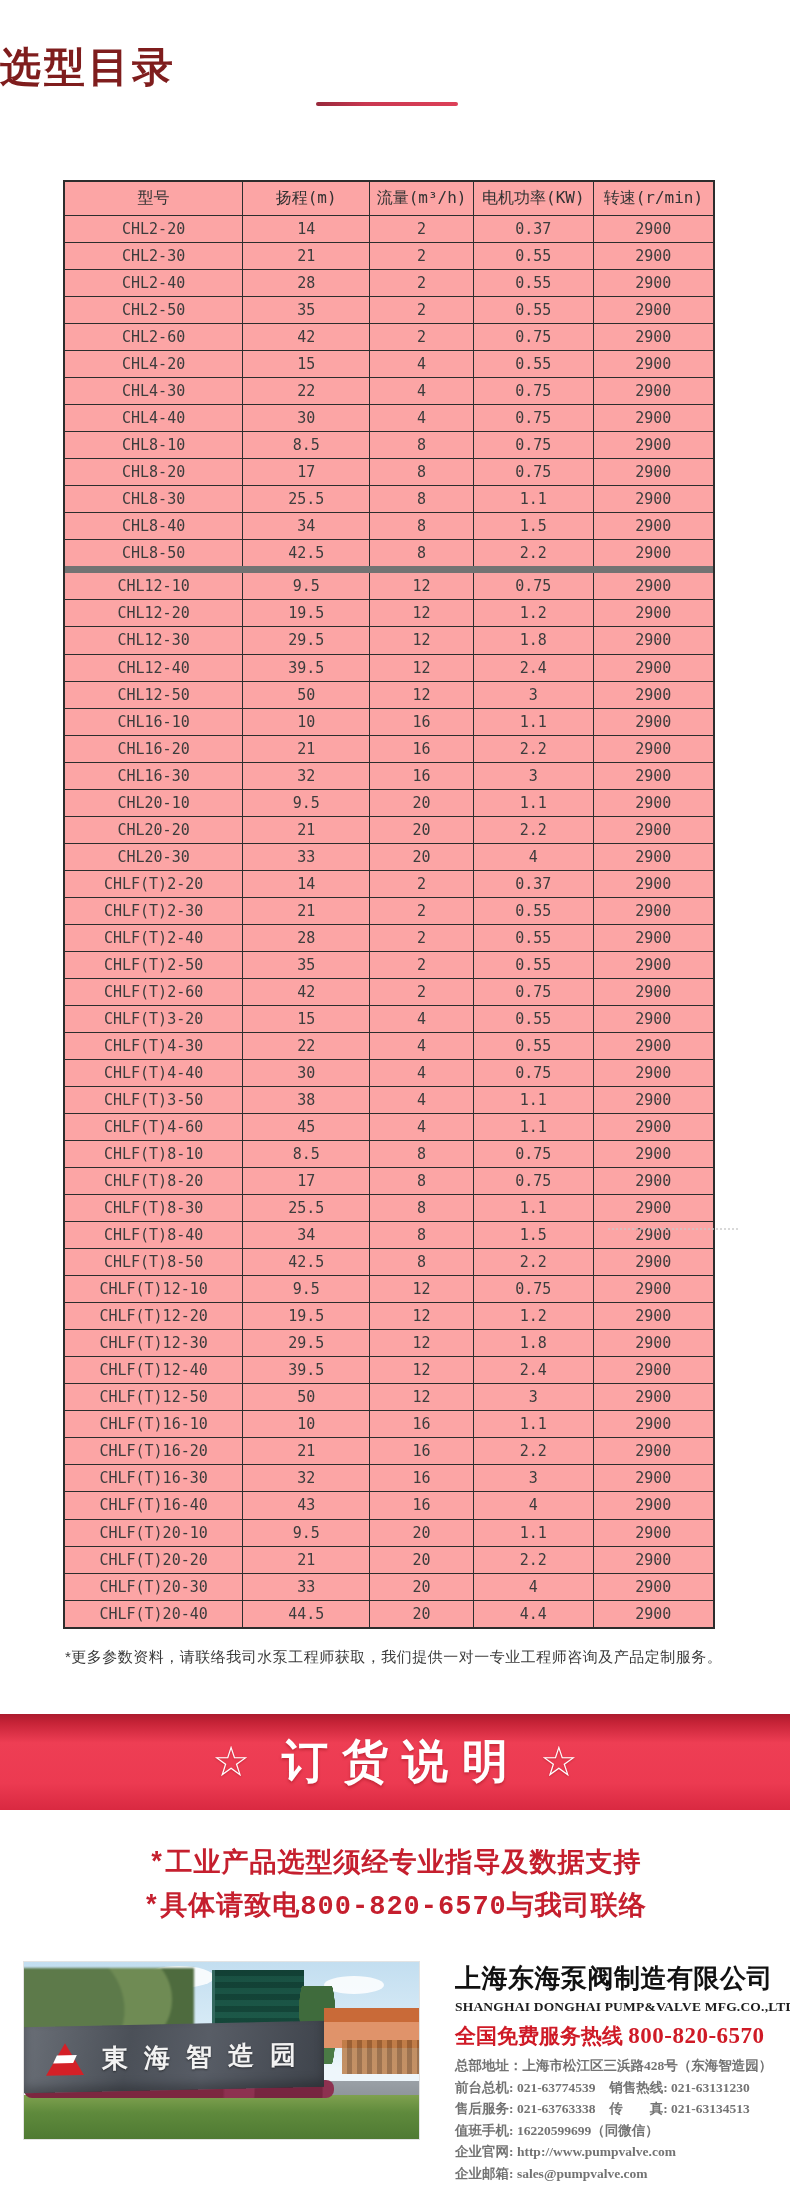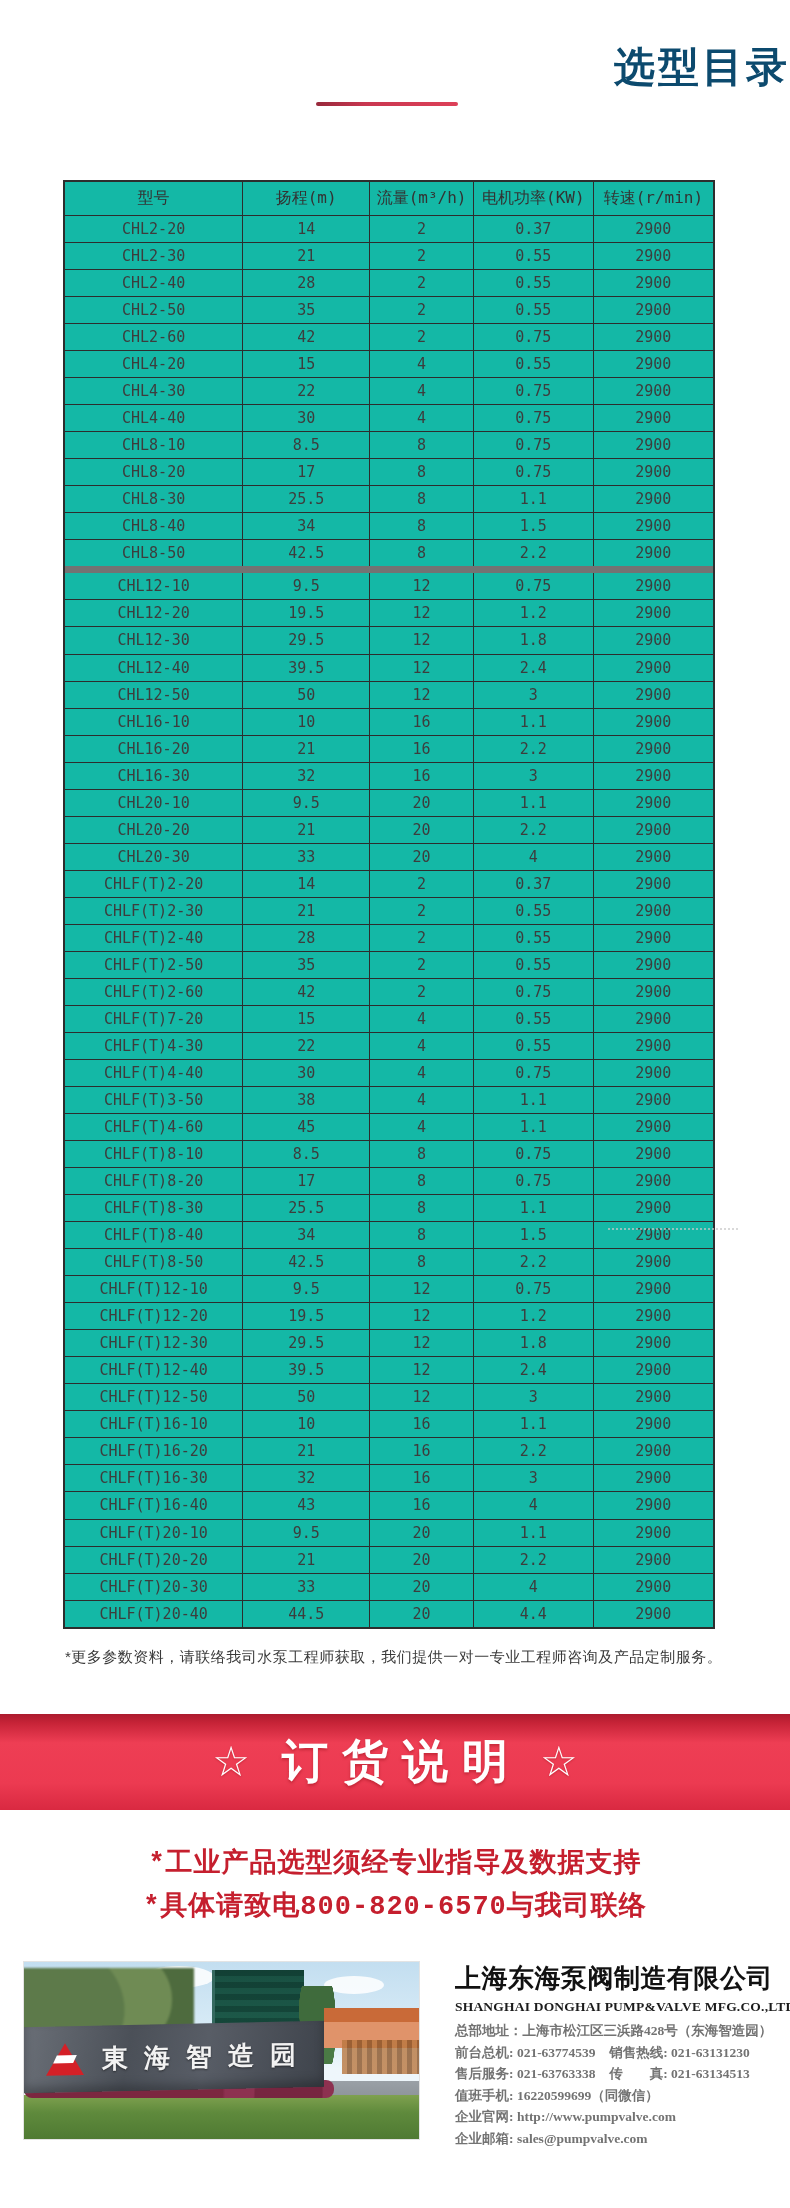--- a/index.html
+++ b/index.html
@@ -4,33 +4,33 @@
 <style>
   * { margin:0; padding:0; box-sizing:border-box; }
   html,body { background:#ffffff; }
   body {
     width:790px; height:2208px; position:relative; overflow:hidden;
     font-family:"Liberation Sans", sans-serif; color:#2e2e2e;
   }
   
   .title {
     position:absolute; top:40px; left:0; width:100%;
-    text-align:right; font-size:41px; font-weight:800; color:#0c4a6e;
+    text-align:left; font-size:41px; font-weight:800; color:#7f1d1d;
     letter-spacing:3px;
   }
   .title-rule {
     position:absolute; top:102px; left:316px; width:142px; height:4px;
     background:linear-gradient(90deg,#97293b 0%, #c93750 35%, #dd4058 100%);
     border-radius:2px;
   }
   
   .spec-table {
     position:absolute; top:180px; left:63px; width:652px; height:1449px;
     border:2px solid #2d2d2d; display:flex; flex-direction:column;
-    background:#14b8a6;
+    background:#fca5a5;
   }
   .t-row { display:flex; flex:1; border-bottom:1px solid #2d2d2d; }
   .t-row:last-child { border-bottom:none; }
   .t-row.thick { border-bottom:7px solid #737373; }
   .t-row.head { flex:0 0 34px; }
   .t-cell {
     border-right:1px solid #2d2d2d; display:flex; align-items:center; justify-content:center;
     font-family:"DejaVu Sans Mono", monospace; font-size:15px; color:#3d3d3d;
     overflow:hidden; white-space:nowrap;
   }
@@ -368,21 +368,21 @@
       <div class="t-cell c4">2900</div>
     </div>
     <div class="t-row">
       <div class="t-cell c0">CHLF(T)2-60</div>
       <div class="t-cell c1">42</div>
       <div class="t-cell c2">2</div>
       <div class="t-cell c3">0.75</div>
       <div class="t-cell c4">2900</div>
     </div>
     <div class="t-row">
-      <div class="t-cell c0">CHLF(T)7-20</div>
+      <div class="t-cell c0">CHLF(T)3-20</div>
       <div class="t-cell c1">15</div>
       <div class="t-cell c2">4</div>
       <div class="t-cell c3">0.55</div>
       <div class="t-cell c4">2900</div>
     </div>
     <div class="t-row">
       <div class="t-cell c0">CHLF(T)4-30</div>
       <div class="t-cell c1">22</div>
       <div class="t-cell c2">4</div>
       <div class="t-cell c3">0.55</div>
@@ -566,20 +566,24 @@
   <div class="ph-hedge"></div>
   <div class="ph-wall">
     <div class="ph-logo"></div>
     <div class="ph-sign">東海智造园</div>
   </div>
 </div>
 
 <div class="company">
   <div class="co-name">上海东海泵阀制造有限公司</div>
   <div class="co-en">SHANGHAI DONGHAI PUMP&amp;VALVE MFG.CO.,LTD.</div>
+  <div class="co-hotline">
+    <span>全国免费服务热线 </span>
+    <span class="num">800-820-6570</span>
+  </div>
   <div class="co-details">
 
   <div class="co-line"><span>总部地址：</span><span>上海市松江区三浜路428号（东海智造园）</span></div>
       <div class="co-line"><span>前台总机: </span><span>021-63774539</span><span>　销售热线: </span><span>021-63131230</span></div>
       <div class="co-line"><span>售后服务: </span><span>021-63763338</span><span>　传　　真: </span><span>021-63134513</span></div>
       <div class="co-line"><span>值班手机: </span><span>16220599699（同微信）</span></div>
       <div class="co-line"><span>企业官网: </span><span>http://www.pumpvalve.com</span></div>
       <div class="co-line"><span>企业邮箱: </span><span>sales@pumpvalve.com</span></div>
     </div>
 </div>

